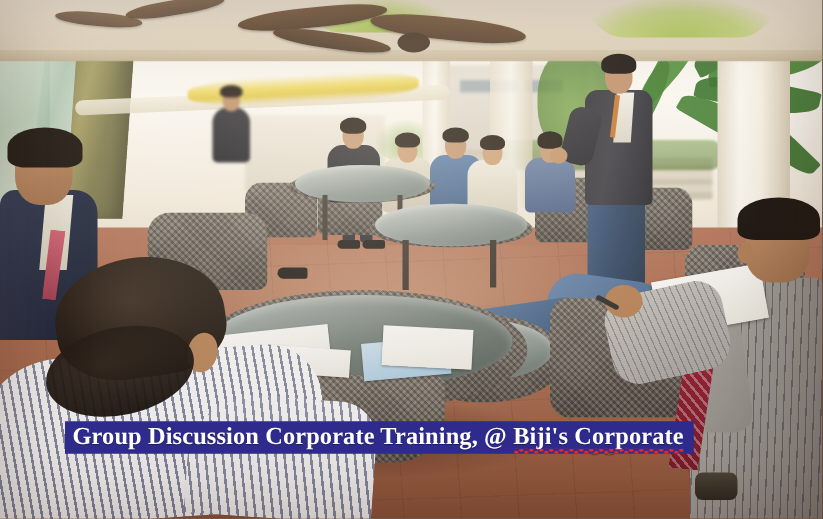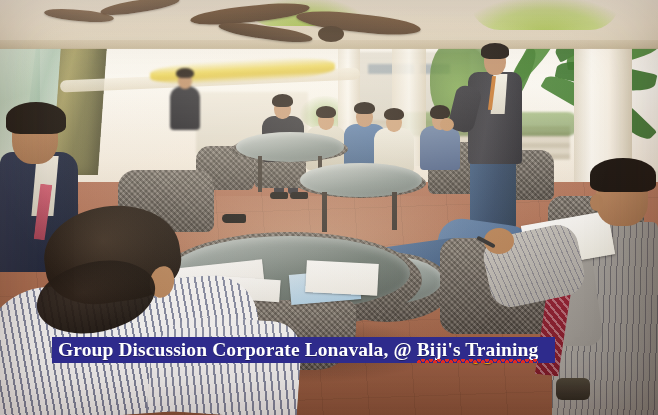--- a/index.html
+++ b/index.html
@@ -646,17 +646,17 @@
     <div class="layer fg-dark"></div>
   </div>
 
   <div class="layer grade"></div>
   <div class="layer vignette"></div>
 
   <div id="timestamp">03</div>
 
   <div id="caption-bar">
     <div id="caption-text">
-      <span class="cap-seg">Group Discussion Corporate Lonavala,  @ </span><span class="cap-spell">Biji's Training</span>
+      <span class="cap-seg">Group Discussion Corporate Training,  @ </span><span class="cap-spell">Biji's Corporate</span>
     </div>
   </div>
 
 </div>
 
 </body></html>

